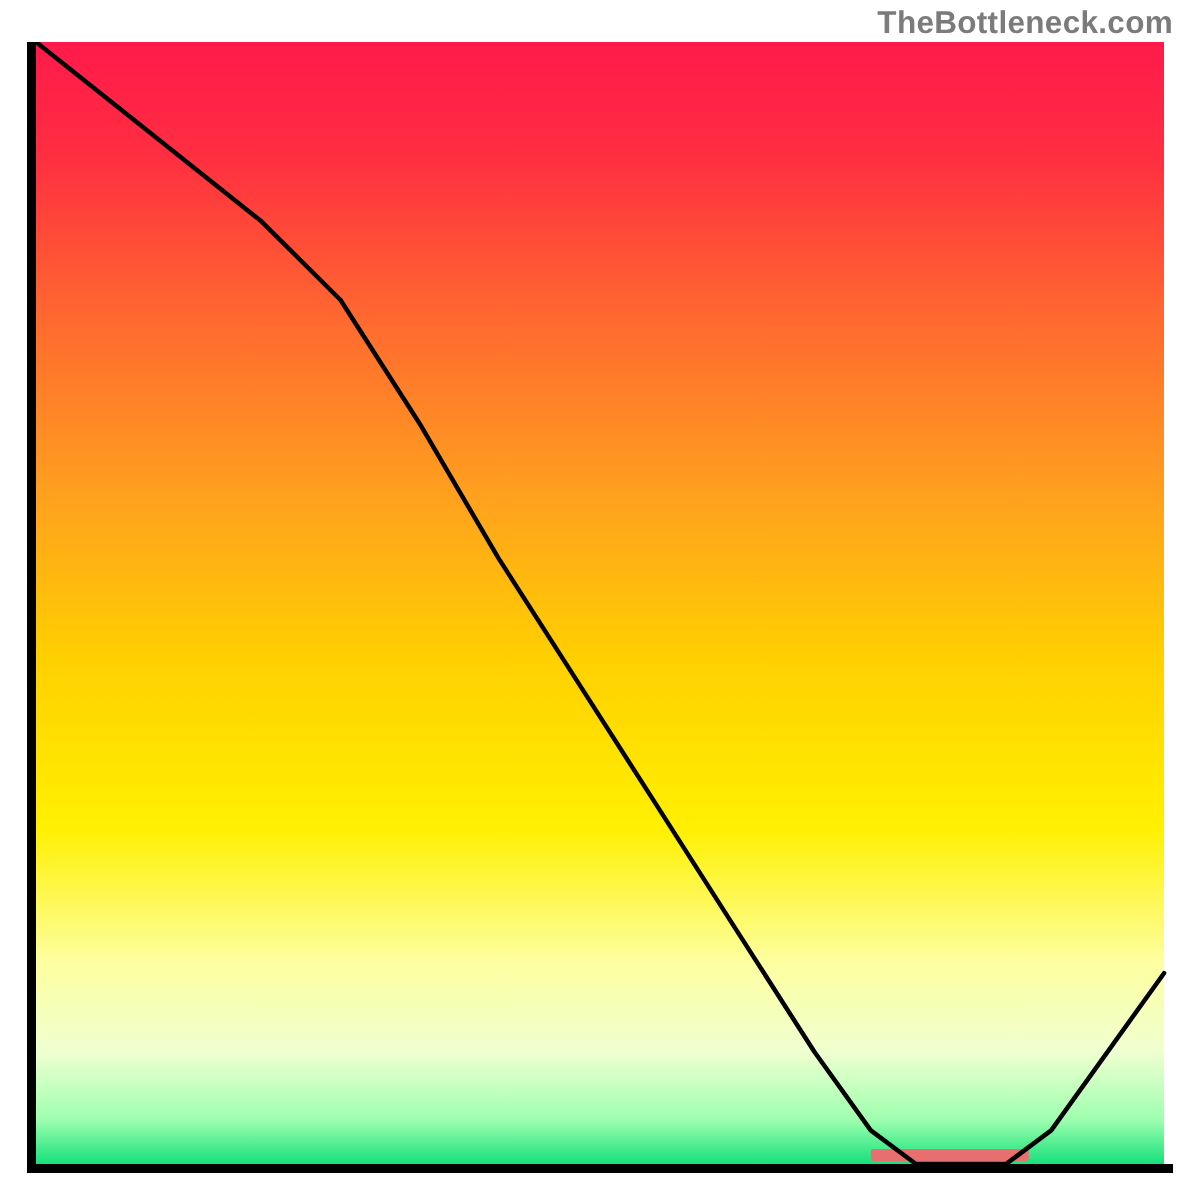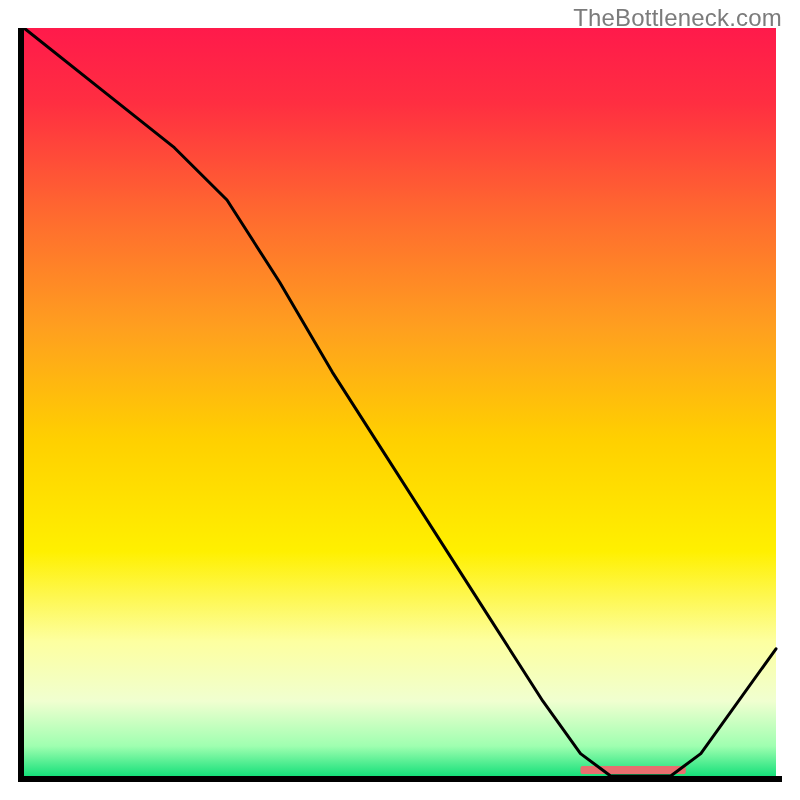--- a/index.html
+++ b/index.html
@@ -12,22 +12,22 @@
   .container {
     position: relative;
     width: 800px;
     height: 800px;
   }
   .watermark {
     position: absolute;
     top: 4px;
     right: 18px;
     font-family: Arial, Helvetica, sans-serif;
-    font-size: 24px;
-    font-weight: 400;
+    font-size: 21px;
+    font-weight: 700;
     color: #7b7b7b;
     letter-spacing: 0.2px;
   }
   .plot {
     position: absolute;
     left: 18px;
     top: 28px;
     width: 764px;
     height: 754px;
   }

